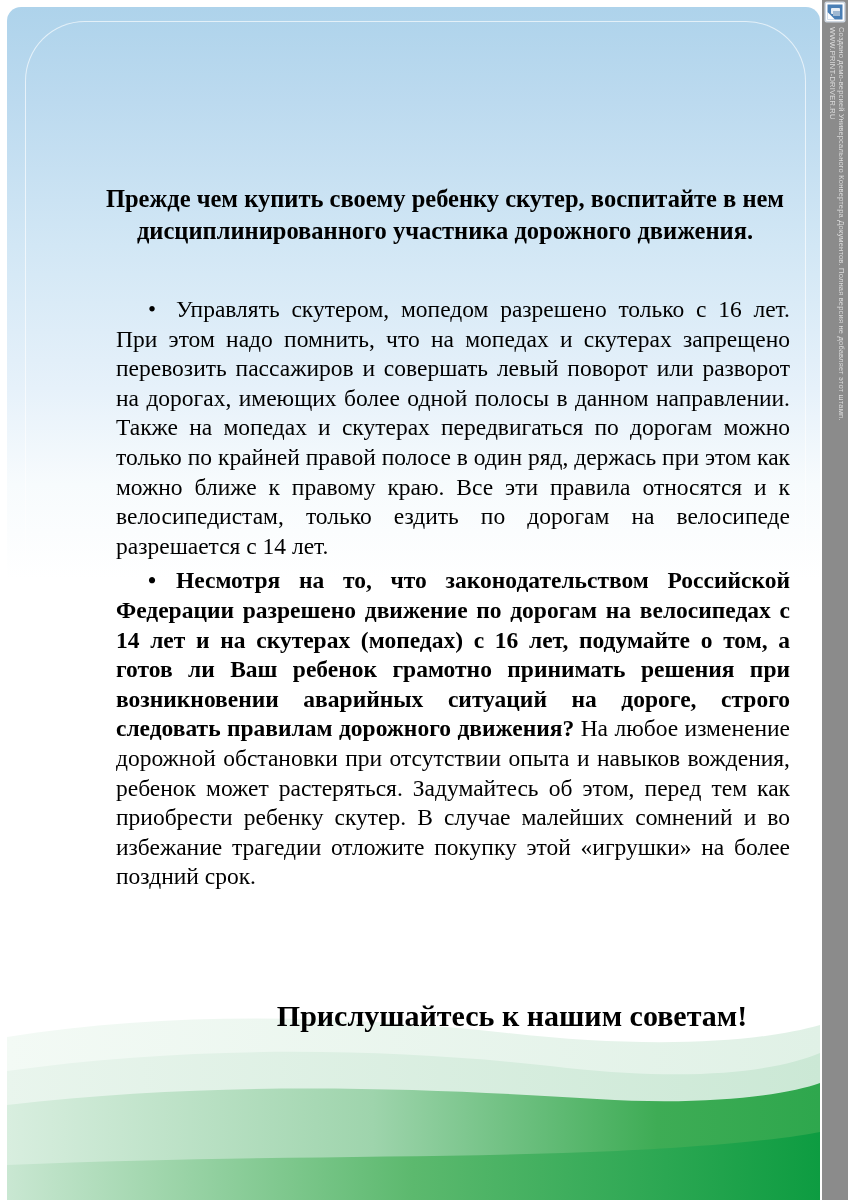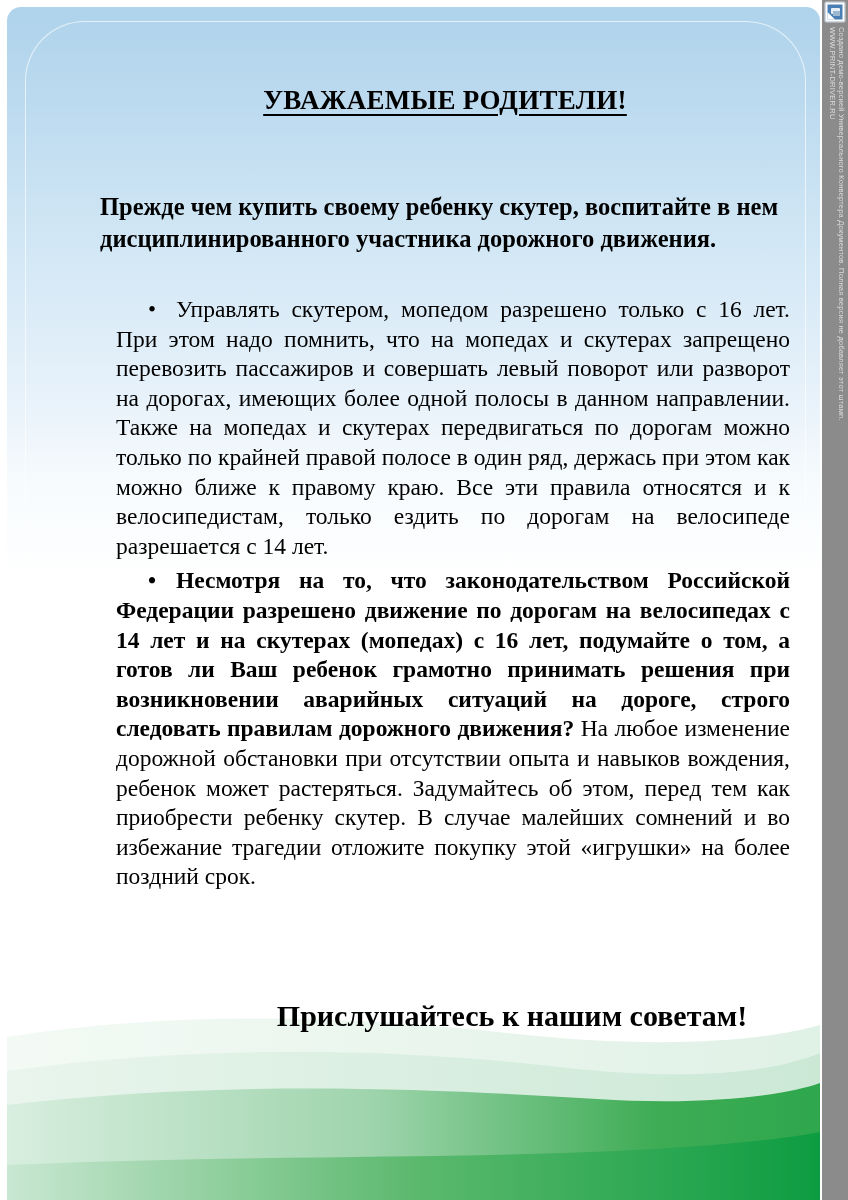--- a/index.html
+++ b/index.html
@@ -38,21 +38,22 @@
     top: 78px;
     text-align: center;
     font-size: 27px;
     font-weight: bold;
     letter-spacing: 0.3px;
     text-decoration: underline;
     text-decoration-thickness: 2px;
     text-underline-offset: 5px;
   }
   .doc-subtitle {
-    top: 184px;
+    top: 176px;
+    text-align: center;
     font-size: 24.5px;
     font-weight: bold;
     line-height: 32px;
   }
   .doc-body {
     top: 288px;
     font-size: 23.5px;
     line-height: 29.6px;
     text-align: justify;
   }
@@ -103,21 +104,20 @@
     white-space: nowrap;
   }
   .watermark-text-wrap span { display: block; }
 </style>
 </head>
 <body>
 
 <div class="page-card">
   <div class="inner-outline"></div>
 
-  <div class="content doc-title" style="position:absolute;">УВАЖАЕМЫЕ РОДИТЕЛИ!</div>
 
   <div class="content doc-subtitle" style="position:absolute;">Прежде чем купить своему ребенку скутер, воспитайте в нем дисциплинированного участника дорожного движения.</div>
 
   <div class="content doc-body" style="position:absolute;">
     <p><span class="bullet-glyph">•</span><span>Управлять скутером, мопедом разрешено только с 16 лет. При этом надо помнить, что на мопедах и скутерах запрещено перевозить пассажиров и совершать левый поворот или разворот на дорогах, имеющих более одной полосы в данном направлении. Также на мопедах и скутерах передвигаться по дорогам можно только по крайней правой полосе в один ряд, держась при этом как можно ближе к правому краю. Все эти правила относятся и к велосипедистам, только ездить по дорогам на велосипеде разрешается с 14 лет.</span></p>
     <p><span class="bullet-glyph bold-run">•</span><span class="bold-run">Несмотря на то, что законодательством Российской Федерации разрешено движение по дорогам на велосипедах с 14 лет и на скутерах (мопедах) с 16 лет, подумайте о том, а готов ли Ваш ребенок грамотно принимать решения при возникновении аварийных ситуаций на дороге, строго следовать правилам дорожного движения?</span><span> На любое изменение дорожной обстановки при отсутствии опыта и навыков вождения, ребенок может растеряться. Задумайтесь об этом, перед тем как приобрести ребенку скутер. В случае малейших сомнений и во избежание трагедии отложите покупку этой «игрушки» на более поздний срок.</span></p>
   </div>
 
   <div class="doc-slogan" style="position:absolute;">Прислушайтесь к нашим советам!</div>
 

